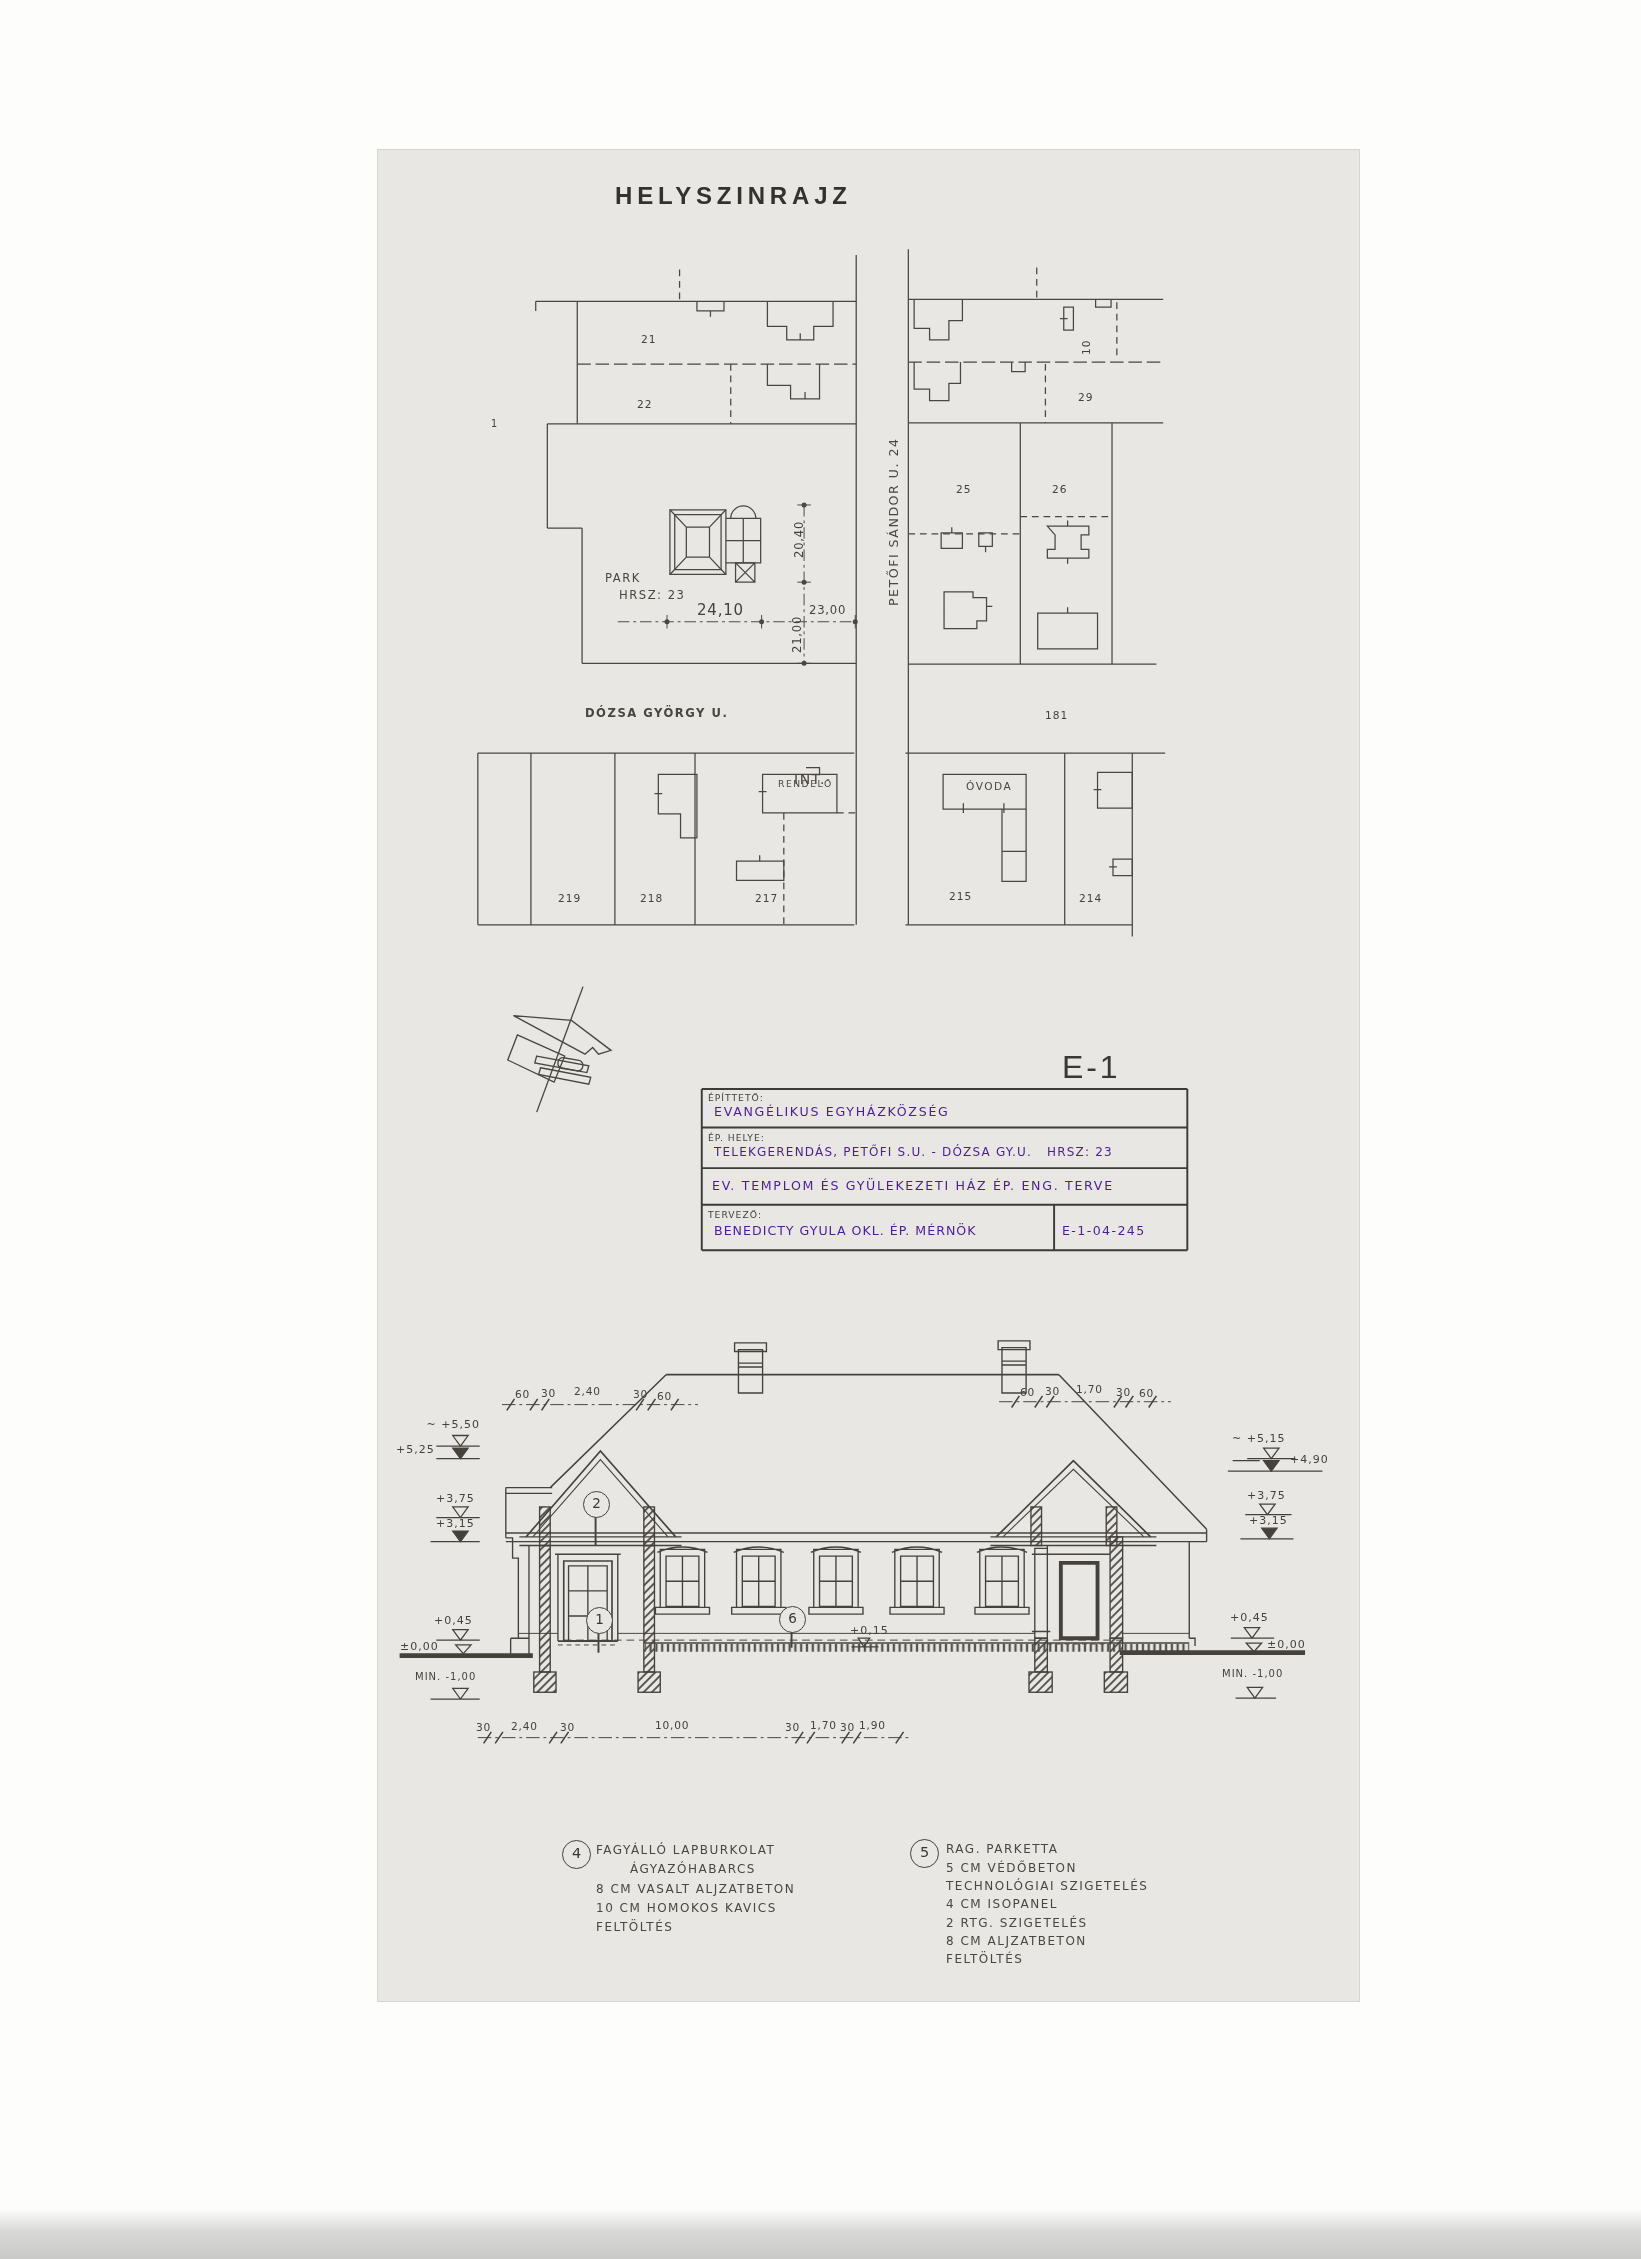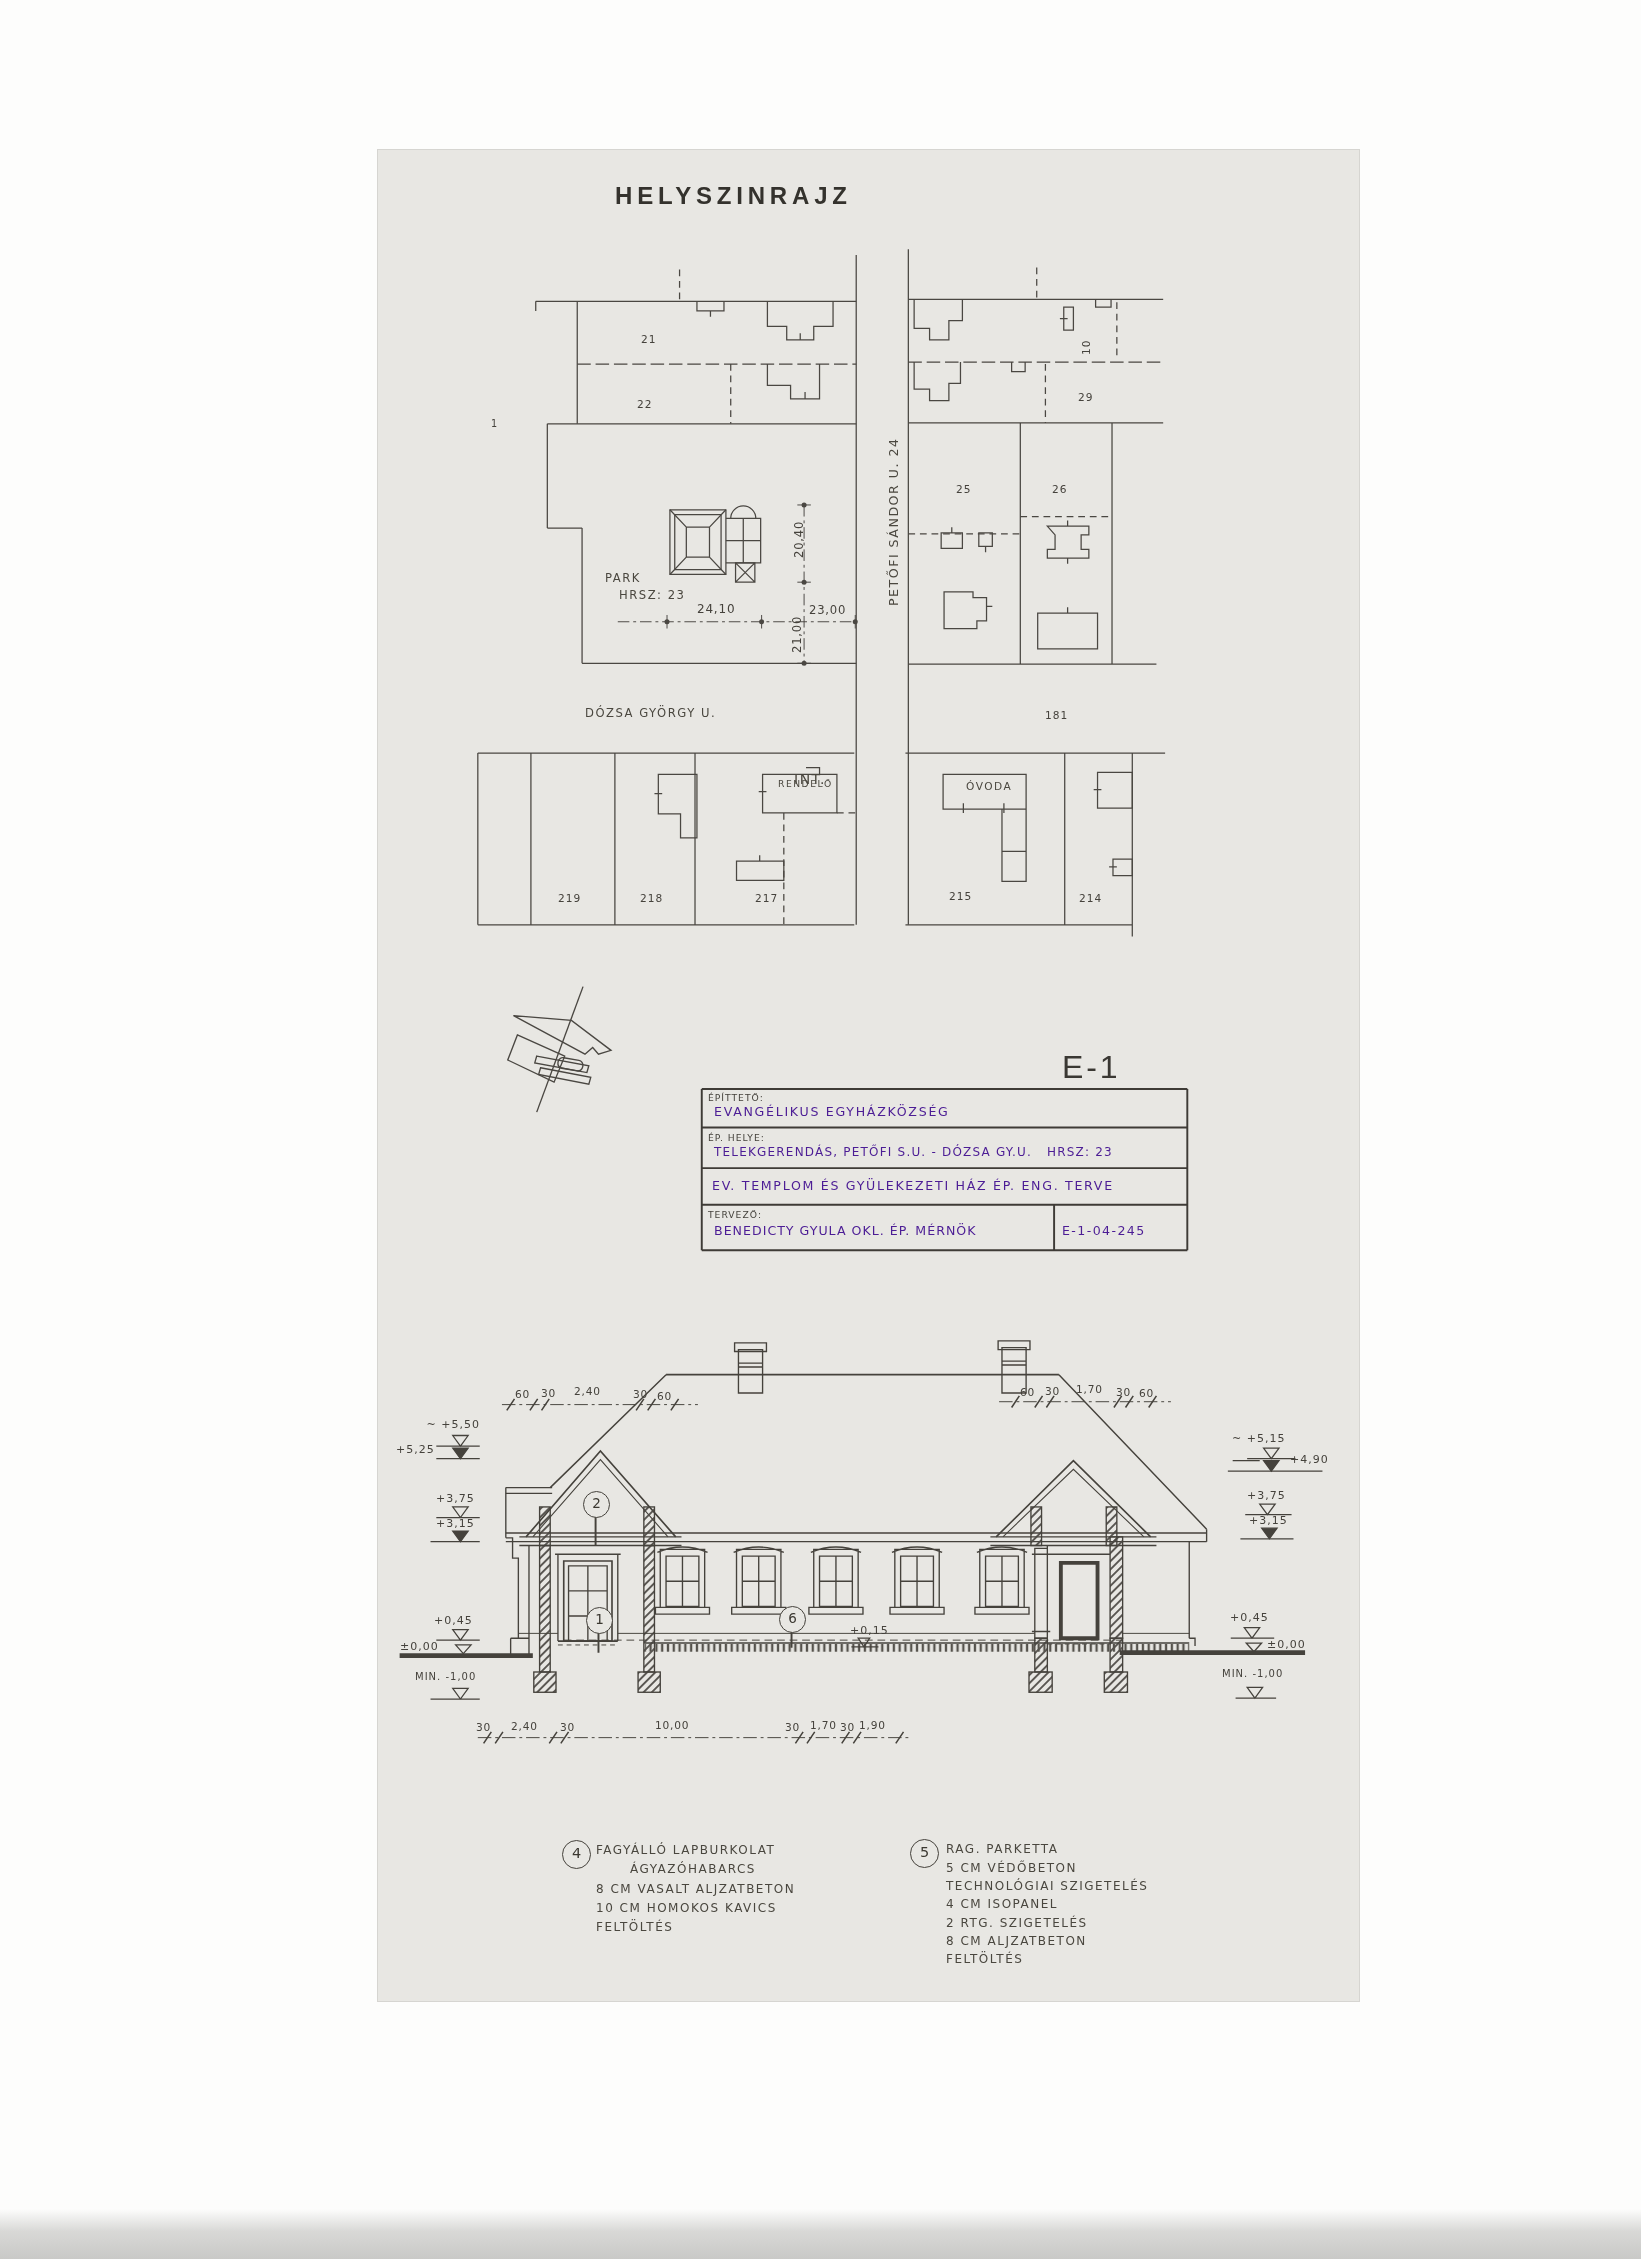--- a/index.html
+++ b/index.html
@@ -218,27 +218,27 @@
   <div class="lbl plot" style="left:640px;top:893px;">218</div>
   <div class="lbl plot" style="left:755px;top:893px;">217</div>
   <div class="lbl plot" style="left:949px;top:891px;">215</div>
   <div class="lbl plot" style="left:1079px;top:893px;">214</div>
   <div class="lbl plot" style="left:1045px;top:710px;">181</div>
 
   <div class="lbl hand" style="left:605px;top:573px;">PARK</div>
   <div class="lbl hand" style="left:599px;top:590px;margin-left:20px;">HRSZ: 23</div>
 
   <div class="lbl hand rot" style="left:888px;top:606px;font-size:12.6px;">PETŐFI SÁNDOR U. 24</div>
-  <div class="lbl hand" style="left:585px;top:708px;">DÓZSA GYÖRGY U.</div>
+  <div class="lbl hand" style="left:585px;top:708px;font-weight:bold;">DÓZSA GYÖRGY U.</div>
 
   <div class="lbl hand" style="left:778px;top:779px;font-size:9.2px;">RENDELŐ</div>
   <div class="lbl hand" style="left:794px;top:772px;font-size:14px;">INT.</div>
   <div class="lbl hand" style="left:966px;top:781px;font-size:10.6px;">ÓVODA</div>
 
-  <div class="lbl dim" style="left:697px;top:603px;font-size:12px;">24,10</div>
+  <div class="lbl dim" style="left:697px;top:603px;font-size:15px;">24,10</div>
   <div class="lbl dim" style="left:809px;top:605px;font-size:11.6px;">23,00</div>
   <div class="lbl dim rot" style="left:792px;top:653px;font-size:11.6px;">21,00</div>
   <div class="lbl dim rot" style="left:794px;top:558px;font-size:11.6px;">20,40</div>
 
   <div class="lbl stencil" style="left:1062px;top:1051px;">E-1</div>
   <div class="lbl tb-label" style="left:708px;top:1093px;">ÉPÍTTETŐ:</div>
   <div class="lbl tb-val" style="left:714px;top:1106px;">EVANGÉLIKUS EGYHÁZKÖZSÉG</div>
   <div class="lbl tb-label" style="left:708px;top:1133px;">ÉP. HELYE:</div>
   <div class="lbl tb-val" style="left:714px;top:1146px;font-size:12px;letter-spacing:1.2px;">TELEKGERENDÁS, PETŐFI S.U. - DÓZSA GY.U.   HRSZ: 23</div>
   <div class="lbl tb-val" style="left:712px;top:1180px;">EV. TEMPLOM ÉS GYÜLEKEZETI HÁZ ÉP. ENG. TERVE</div>

